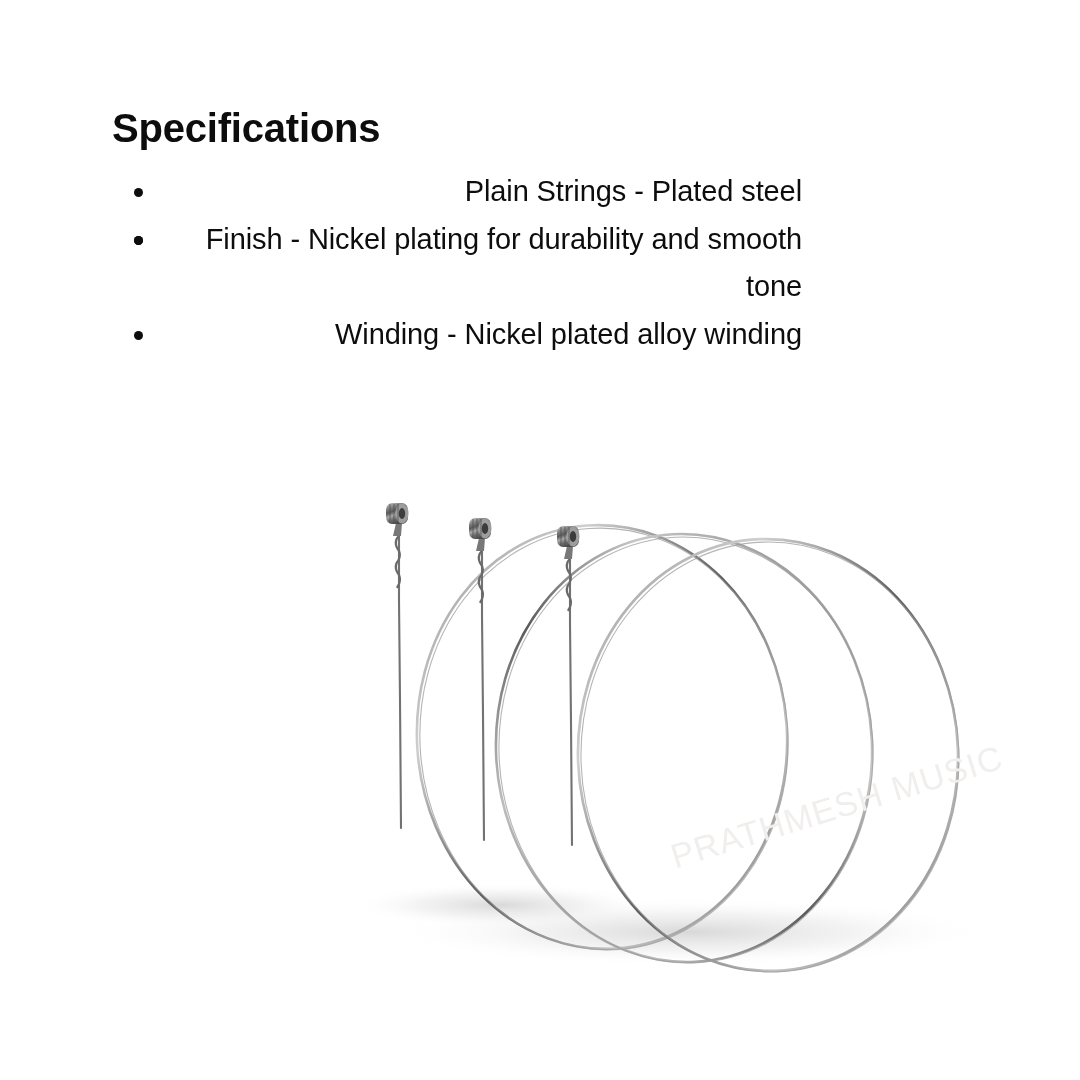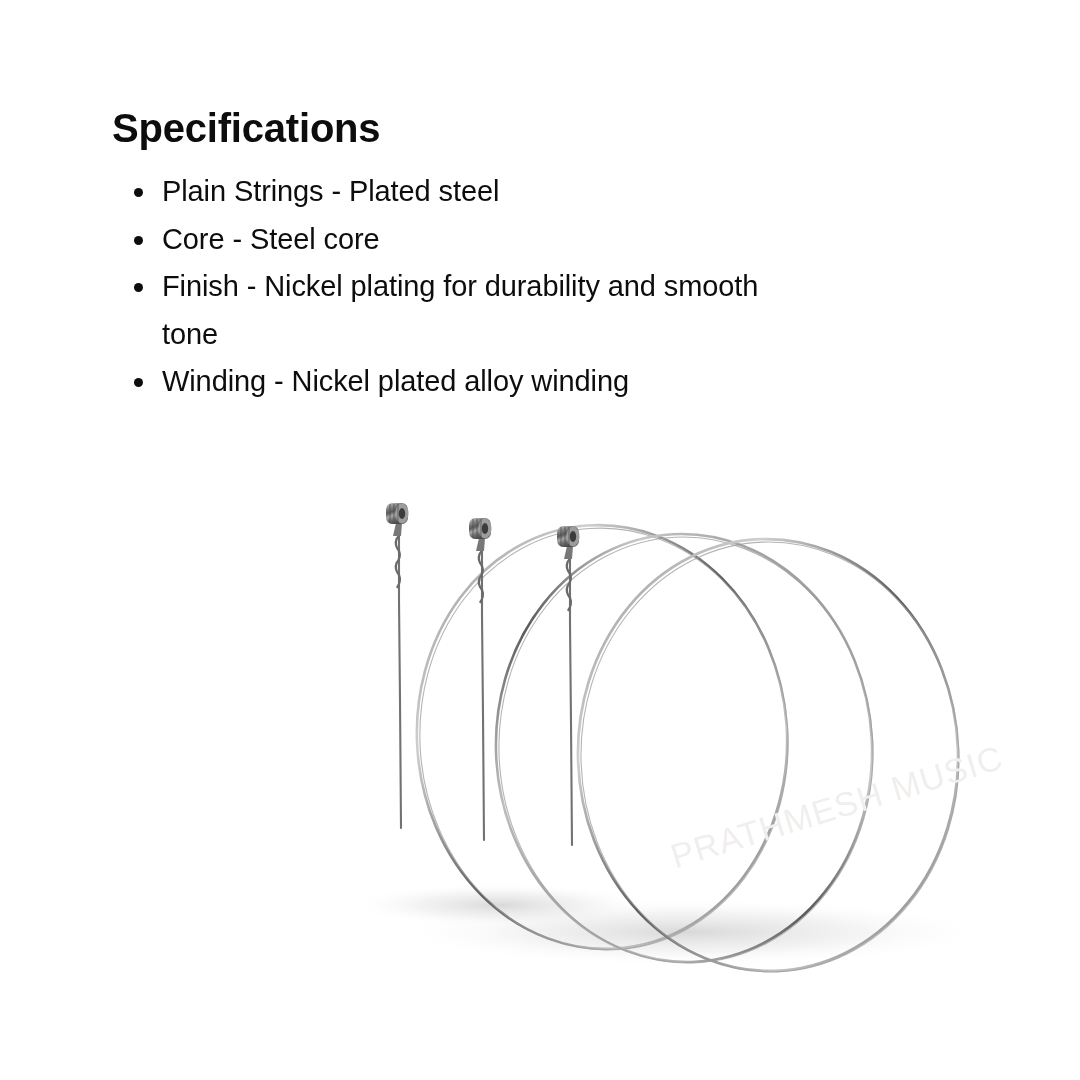--- a/index.html
+++ b/index.html
@@ -33,20 +33,21 @@
     color: #0d0d0d;
     letter-spacing: -0.2px;
     line-height: 48px;
     margin: 0 0 16px 0;
     font-family: "Liberation Sans", sans-serif;
   }
   .spec-list {
     list-style: none;
     margin: 0;
     padding: 0;
+    text-align: right;
   }
   .spec-item {
     position: relative;
     padding-left: 50px;
     font-size: 29px;
     line-height: 47.5px;
     color: #0d0d0d;
     font-weight: 400;
     letter-spacing: -0.1px;
     max-width: 640px;
@@ -97,21 +98,20 @@
 
   <div class="spec-block">
     <h1 class="spec-title">Specifications</h1>
     <ul class="spec-list">
       <li class="spec-item">
         <span class="spec-bullet"></span>
         <span>Plain Strings - Plated steel</span>
       </li>
       <li class="spec-item">
         <span class="spec-bullet"></span>
-        <span>Core - Steel core</span>
       </li>
       <li class="spec-item">
         <span class="spec-bullet"></span>
         <span>Finish - Nickel plating for durability and smooth tone</span>
       </li>
       <li class="spec-item">
         <span class="spec-bullet"></span>
         <span>Winding - Nickel plated alloy winding</span>
       </li>
     </ul>

